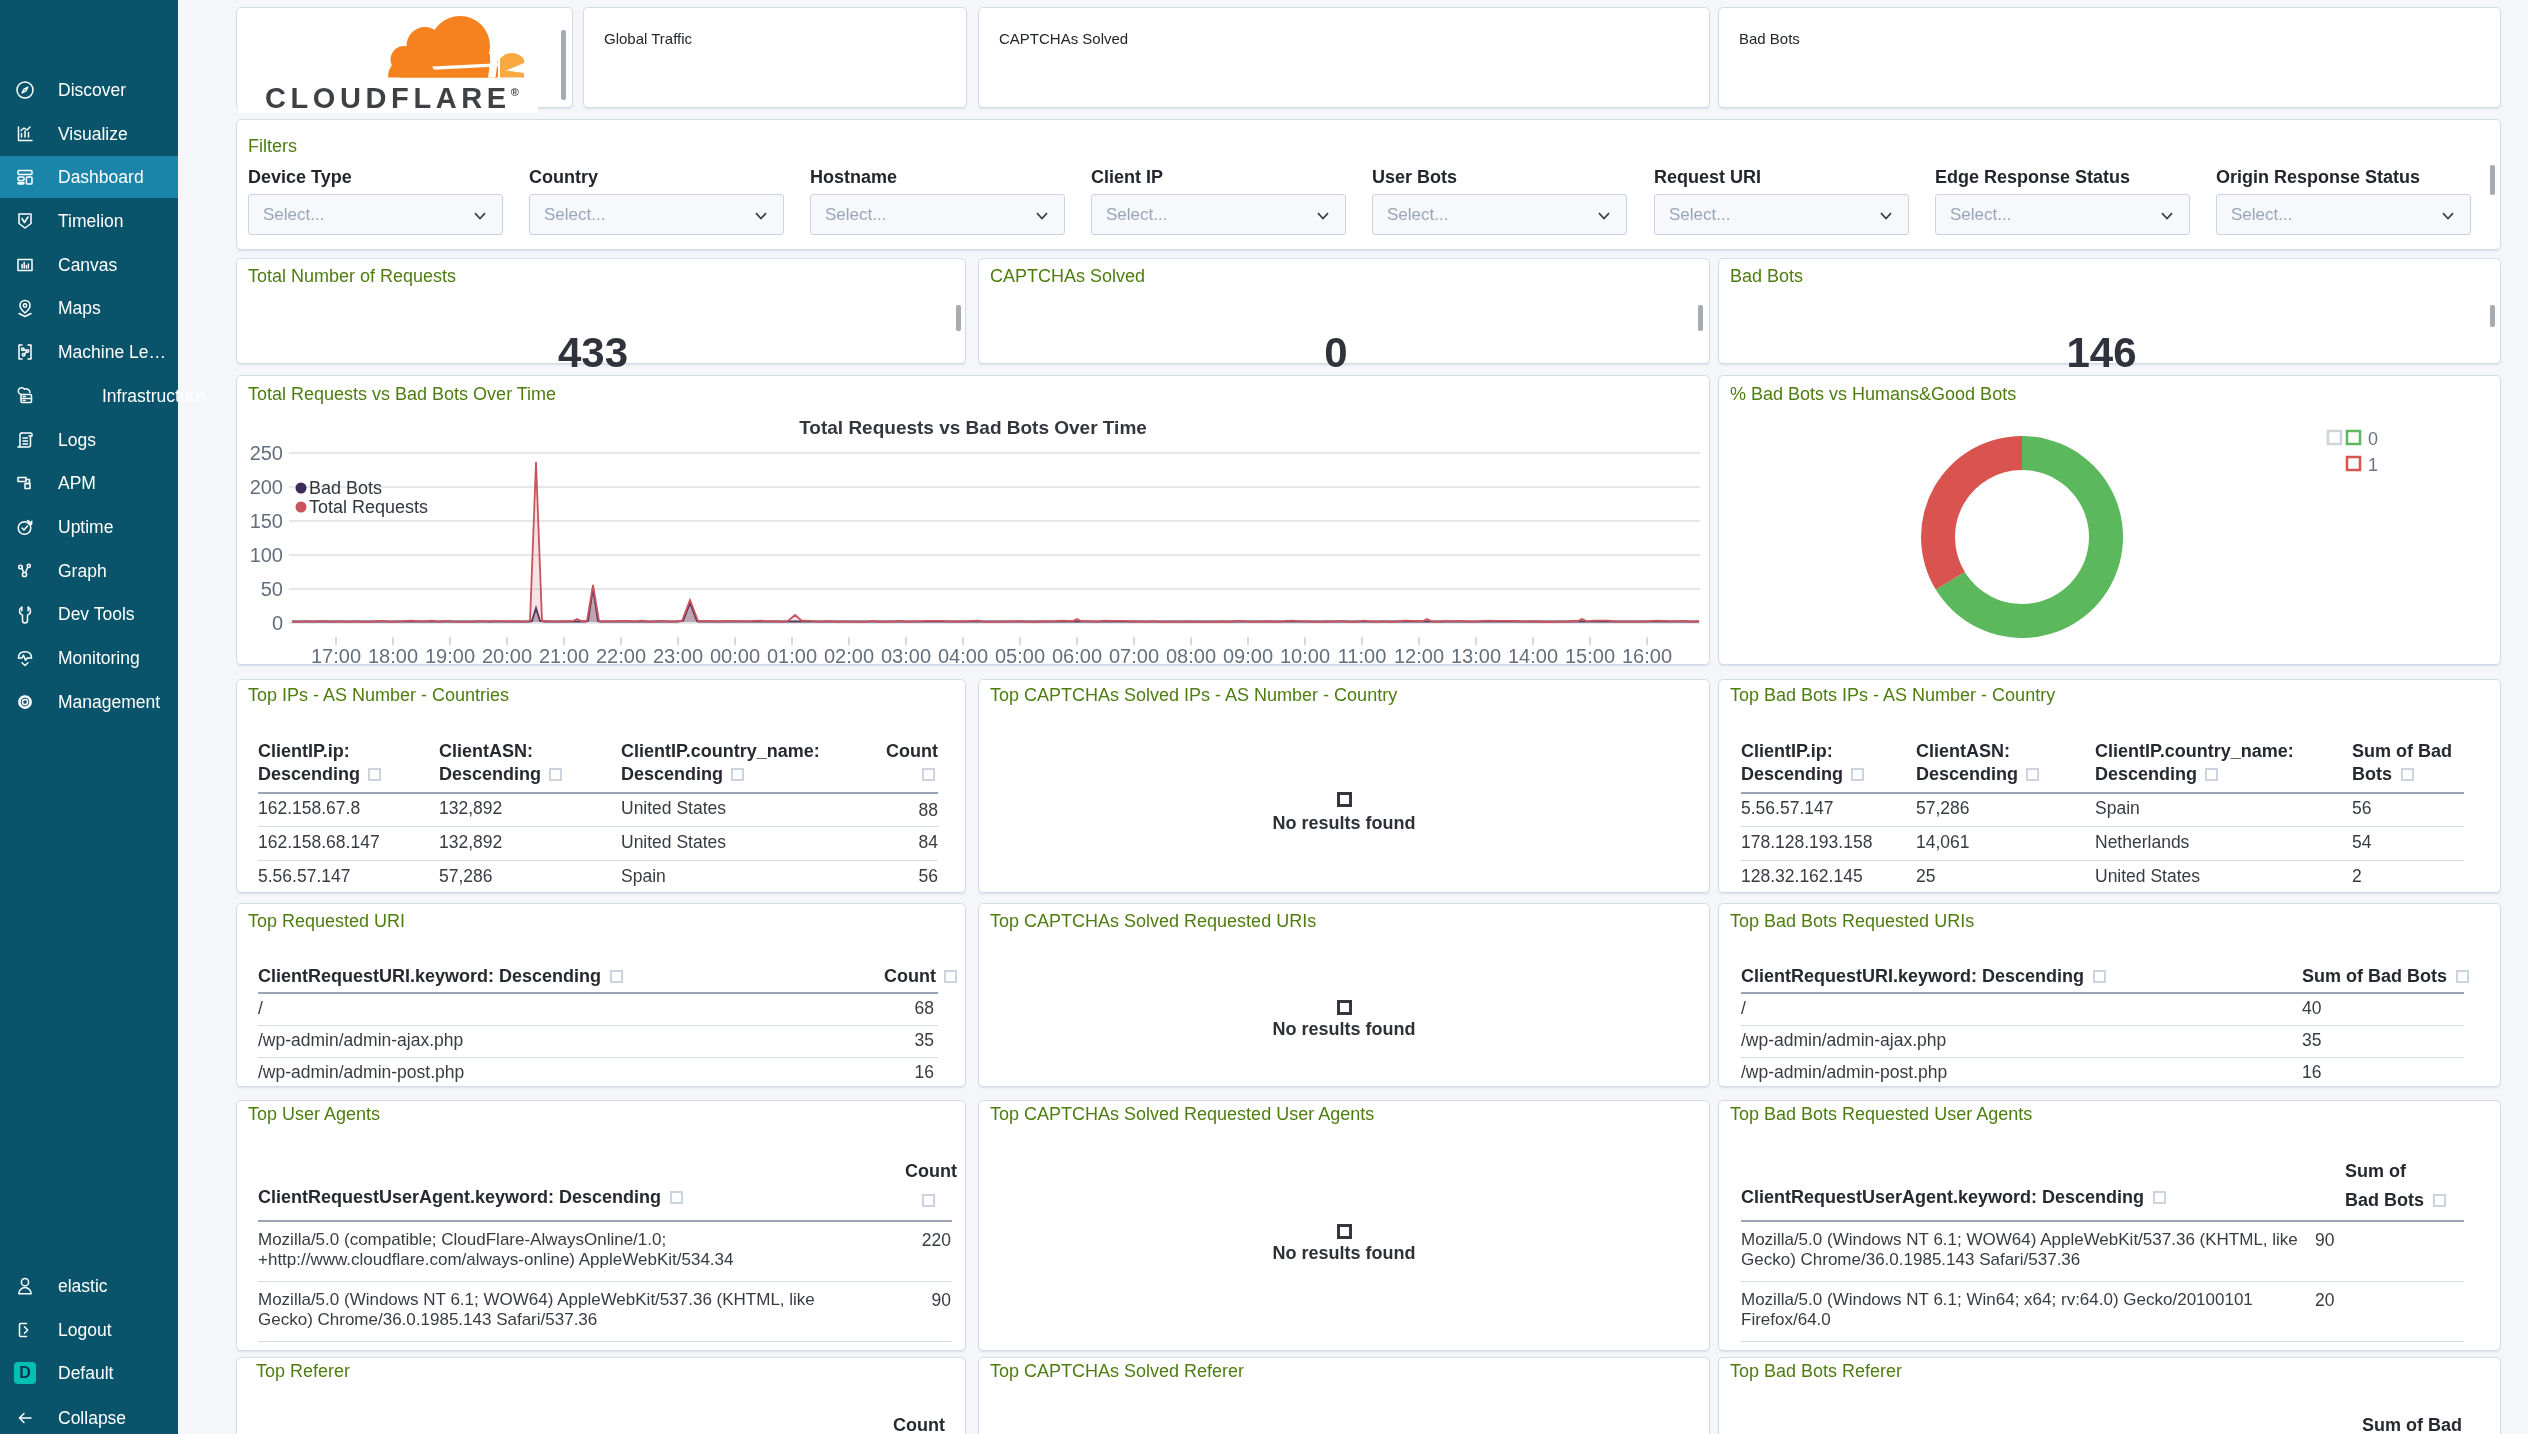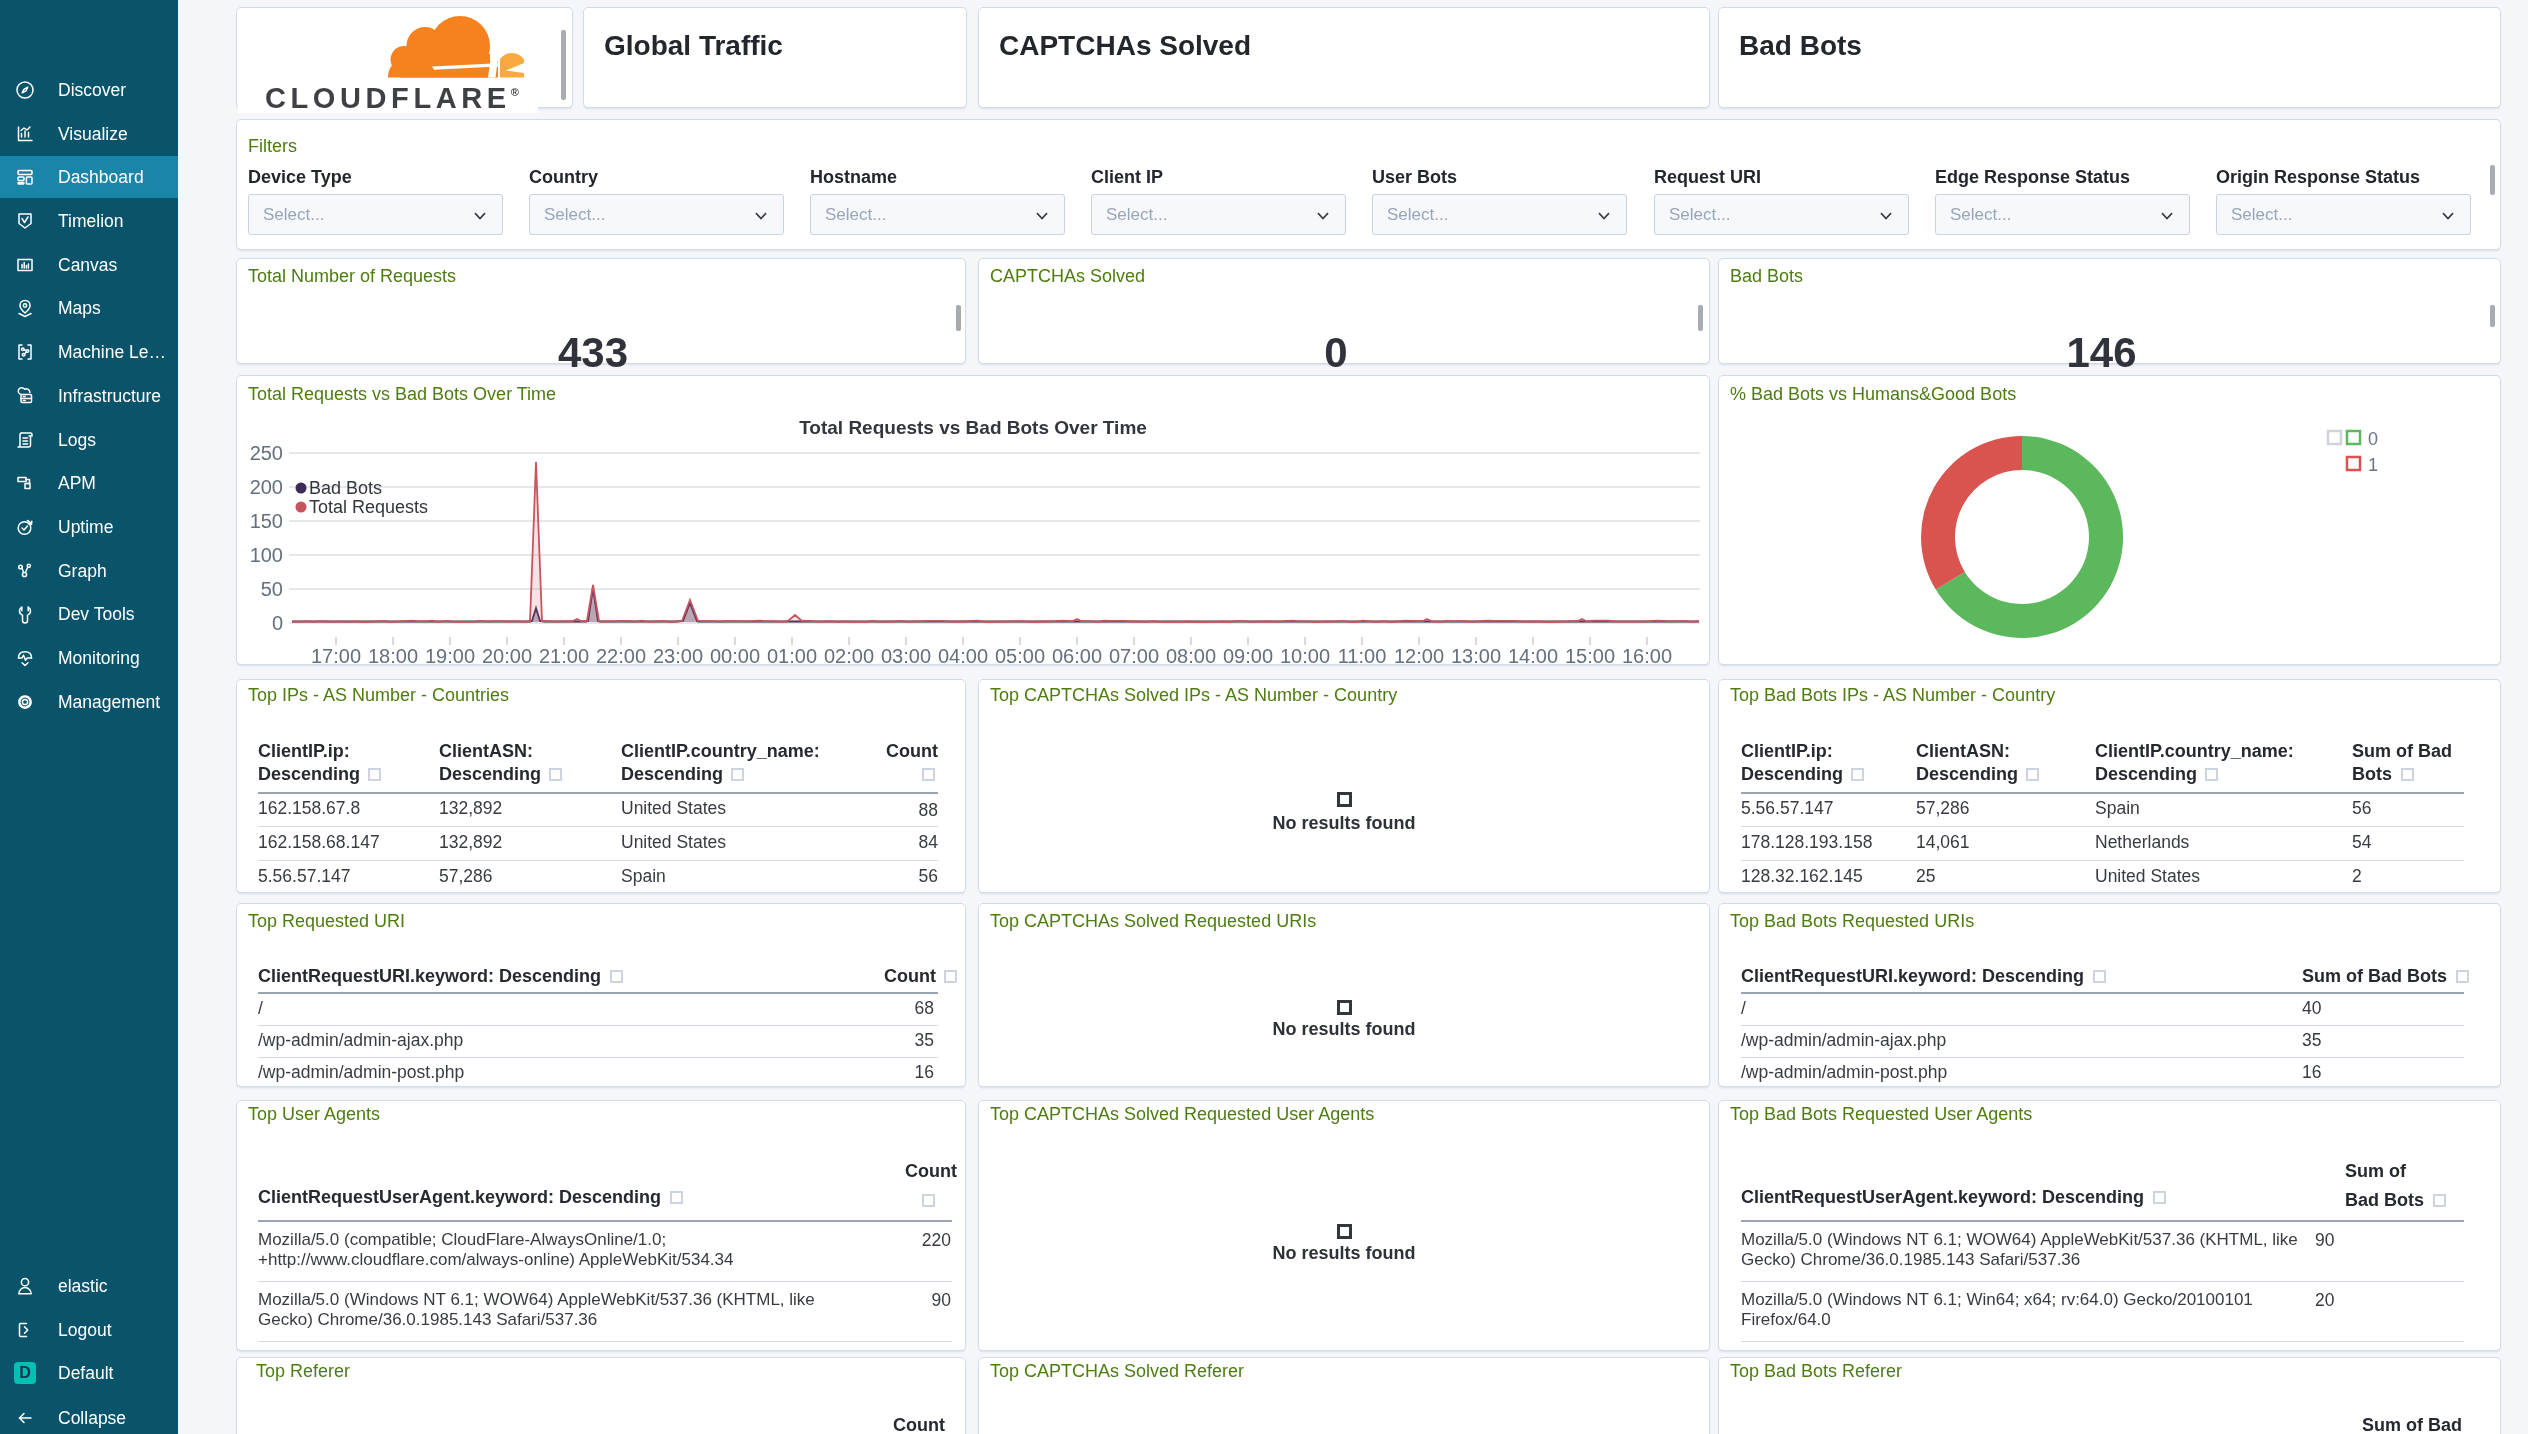--- a/index.html
+++ b/index.html
@@ -1,18 +1,18 @@
 <!DOCTYPE html>
 <html><head><meta charset="utf-8"><style>
 *{box-sizing:border-box;margin:0;padding:0}
 html,body{width:2528px;height:1434px;overflow:hidden}
 body{position:relative;background:#f4f6fa;font-family:"Liberation Sans",sans-serif;-webkit-font-smoothing:antialiased}
 .panel{position:absolute;background:#fff;border:1px solid #d3dbe6;border-radius:5px;box-shadow:0 2px 2px -1px rgba(153,166,188,.3)}
 .pt{position:absolute;font-size:18px;color:#4d7c0f;white-space:nowrap}
-.mdh{position:absolute;font-size:28px;font-weight:bold;color:#23262d;white-space:nowrap}
+.mdh{position:absolute;font-size:15px;font-weight:normal;color:#23262d;white-space:nowrap}
 .flab{position:absolute;font-size:18px;font-weight:bold;color:#23262d;white-space:nowrap}
 .sel{position:absolute;width:255px;height:41px;background:#f6f8fb;border:1px solid #cbd3e0;border-radius:3px}
 .sel span{position:absolute;left:14px;top:10px;font-size:17px;color:#99a5b8}
 .sel svg{position:absolute;right:16px;top:17px}
 .big{position:absolute;font-size:42px;line-height:33px;font-weight:bold;color:#30333b;text-align:center;margin-left:-8px}
 .th{position:absolute;font-size:18px;font-weight:bold;color:#26292f;white-space:nowrap}
 .td{position:absolute;font-size:17.5px;color:#383b42;white-space:nowrap}
 .tdu{position:absolute;font-size:17px;color:#383b42;white-space:nowrap}
 .rl{position:absolute;height:1px;background:#d4dae4}
 .rlh{position:absolute;height:2px;background:#9ba4b2}
@@ -68,21 +68,21 @@
         <circle cx="8.6" cy="12.8" r="1.3"></circle>
         <path d="M9 7.7 l2.2 0.9 M11.6 10 l-2.2 1.8"></path>
       </svg></div>
 <div class="nav" style="top:342px;">Machine Le…</div>
 <div class="nico" style="top:386px"><svg viewBox="0 0 20 20" fill="none" stroke="#fff" stroke-width="1.5" stroke-linecap="round" stroke-linejoin="round">
         <path d="M6.5 8.5 a3.4 3.4 0 1 1 3-5.3 a3.8 3.8 0 0 1 5.4 3.4"></path>
         <rect x="6" y="8.5" width="10.5" height="8" rx="1"></rect>
         <path d="M6 12.5 h10.5"></path>
         <path d="M8.2 10.5 h2 M8.2 14.5 h2"></path>
       </svg></div>
-<div class="nav" style="top:386px;">Infrastructure</div>
+<div class="nav" style="top:386px;margin-left:44px;">Infrastructure</div>
 <div class="nico" style="top:430px"><svg viewBox="0 0 20 20" fill="none" stroke="#fff" stroke-width="1.5" stroke-linecap="round" stroke-linejoin="round">
         <path d="M6.5 3 H15.5 a1.5 1.5 0 0 1 1.5 1.5 V6 h-3"></path>
         <path d="M6.5 3 a1.5 1.5 0 0 0 -1.5 1.5 V15 a2 2 0 0 1 -2 2 H13.5 a2 2 0 0 0 2-2 V6"></path>
         <path d="M8 8 h4.5 M8 11 h4.5 M8 14 h4.5"></path>
       </svg></div>
 <div class="nav" style="top:430px;">Logs</div>
 <div class="nico" style="top:473px"><svg viewBox="0 0 20 20" fill="none" stroke="#fff" stroke-width="1.5" stroke-linecap="round" stroke-linejoin="round">
         <path d="M3 4.5 h8 v4 h-8 z"></path>
         <path d="M11 6.5 h3.5 v4 h-3.5"></path>
         <path d="M10 10.5 h5 v5 h-5 z"></path>

